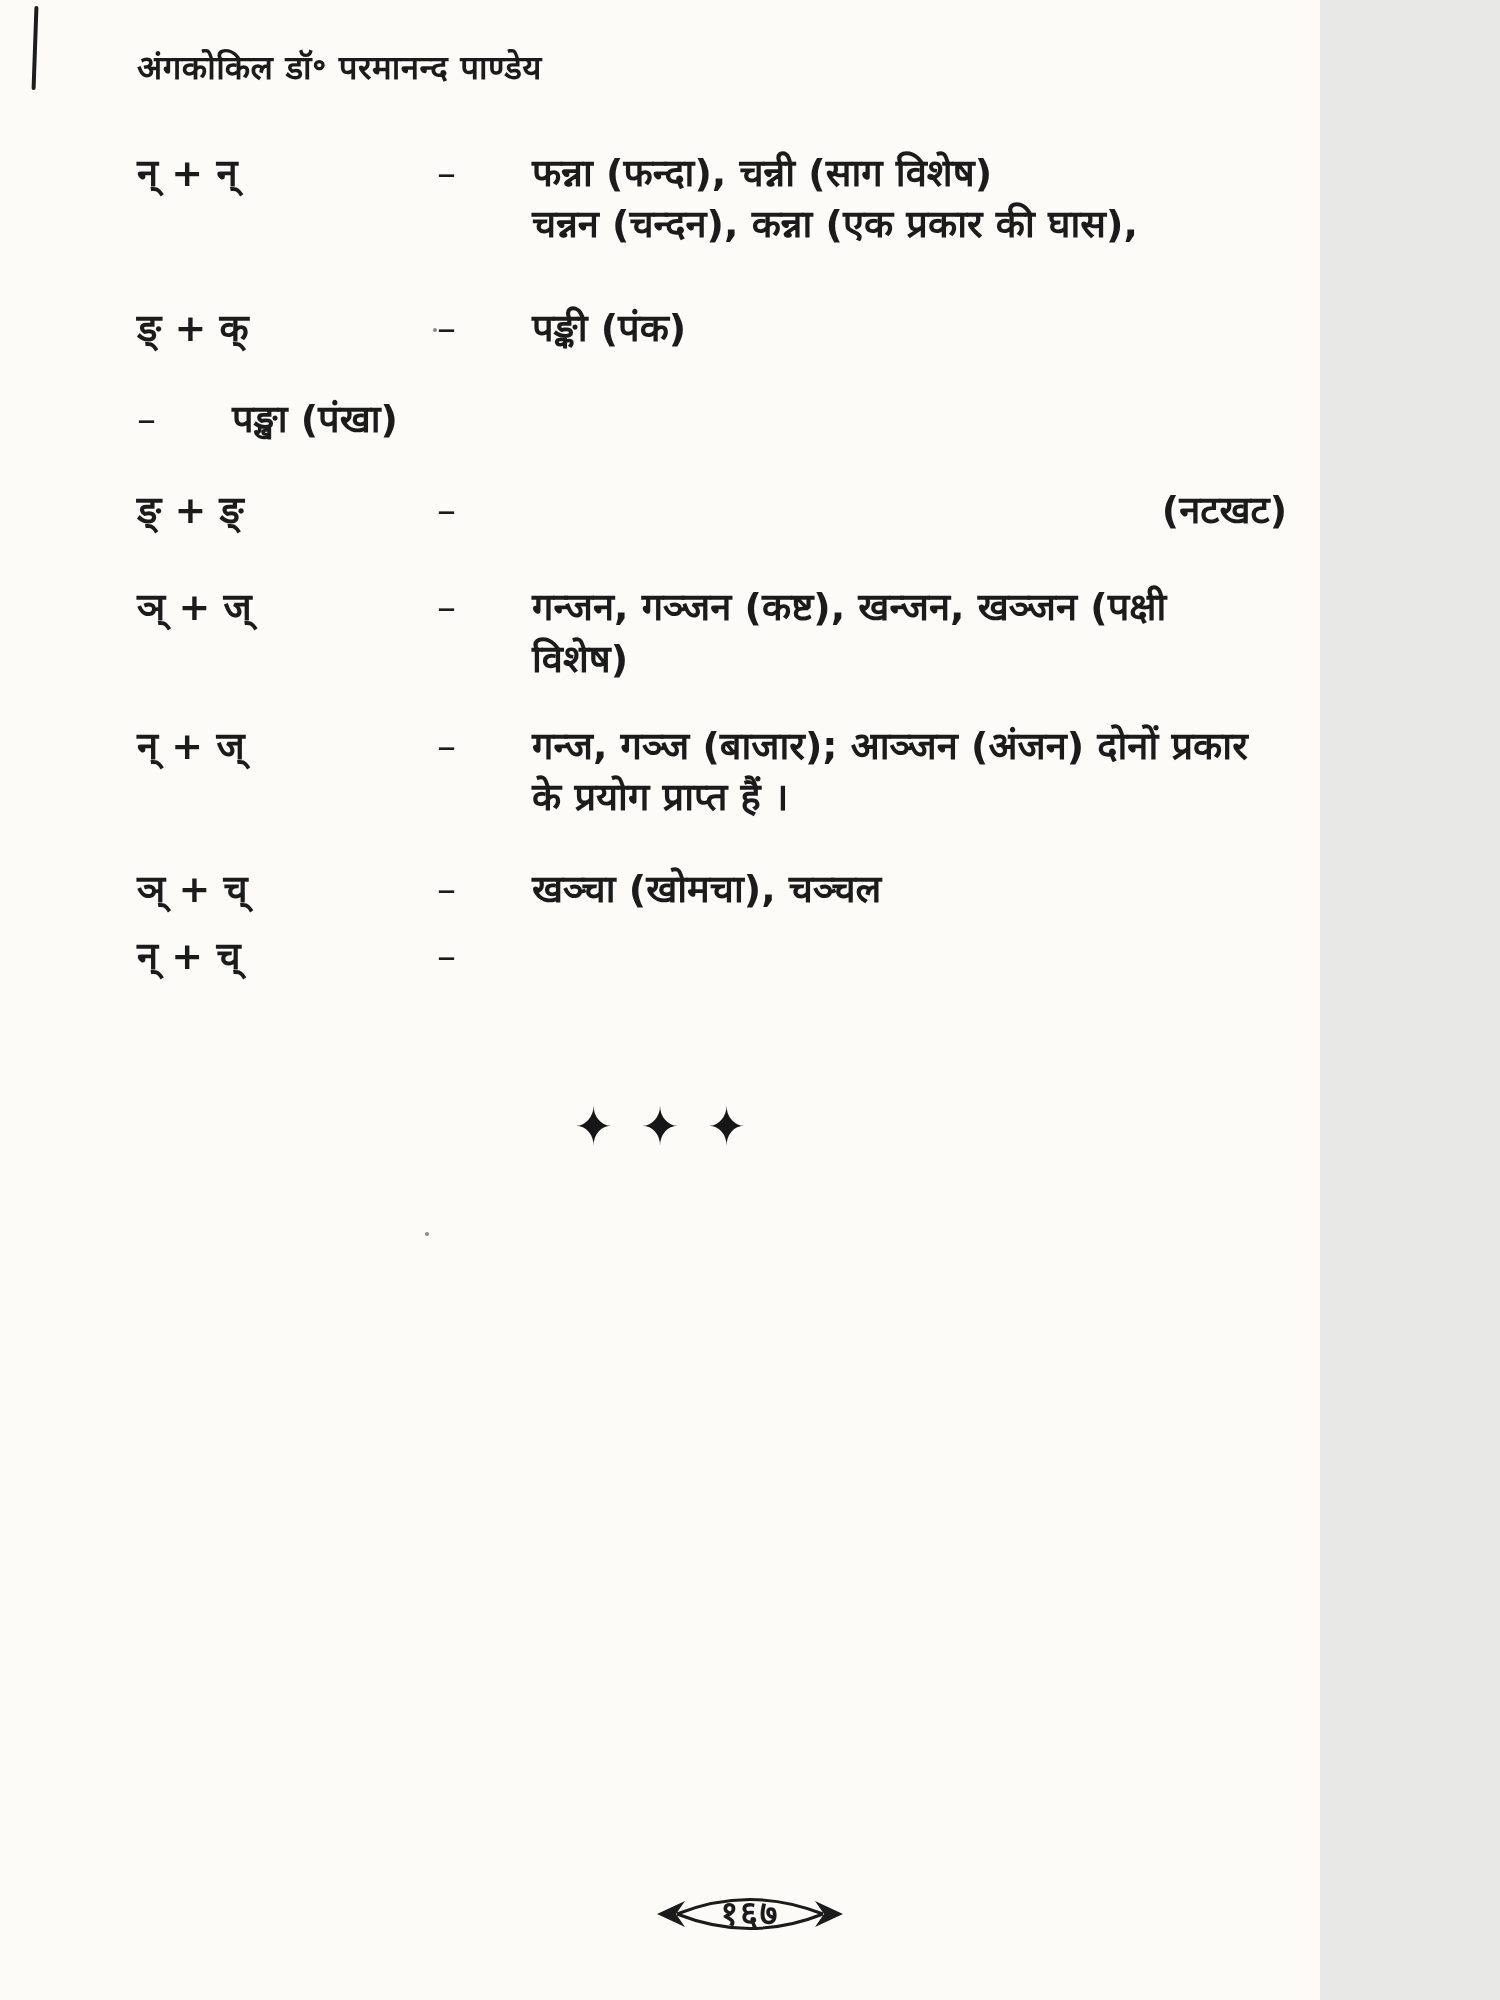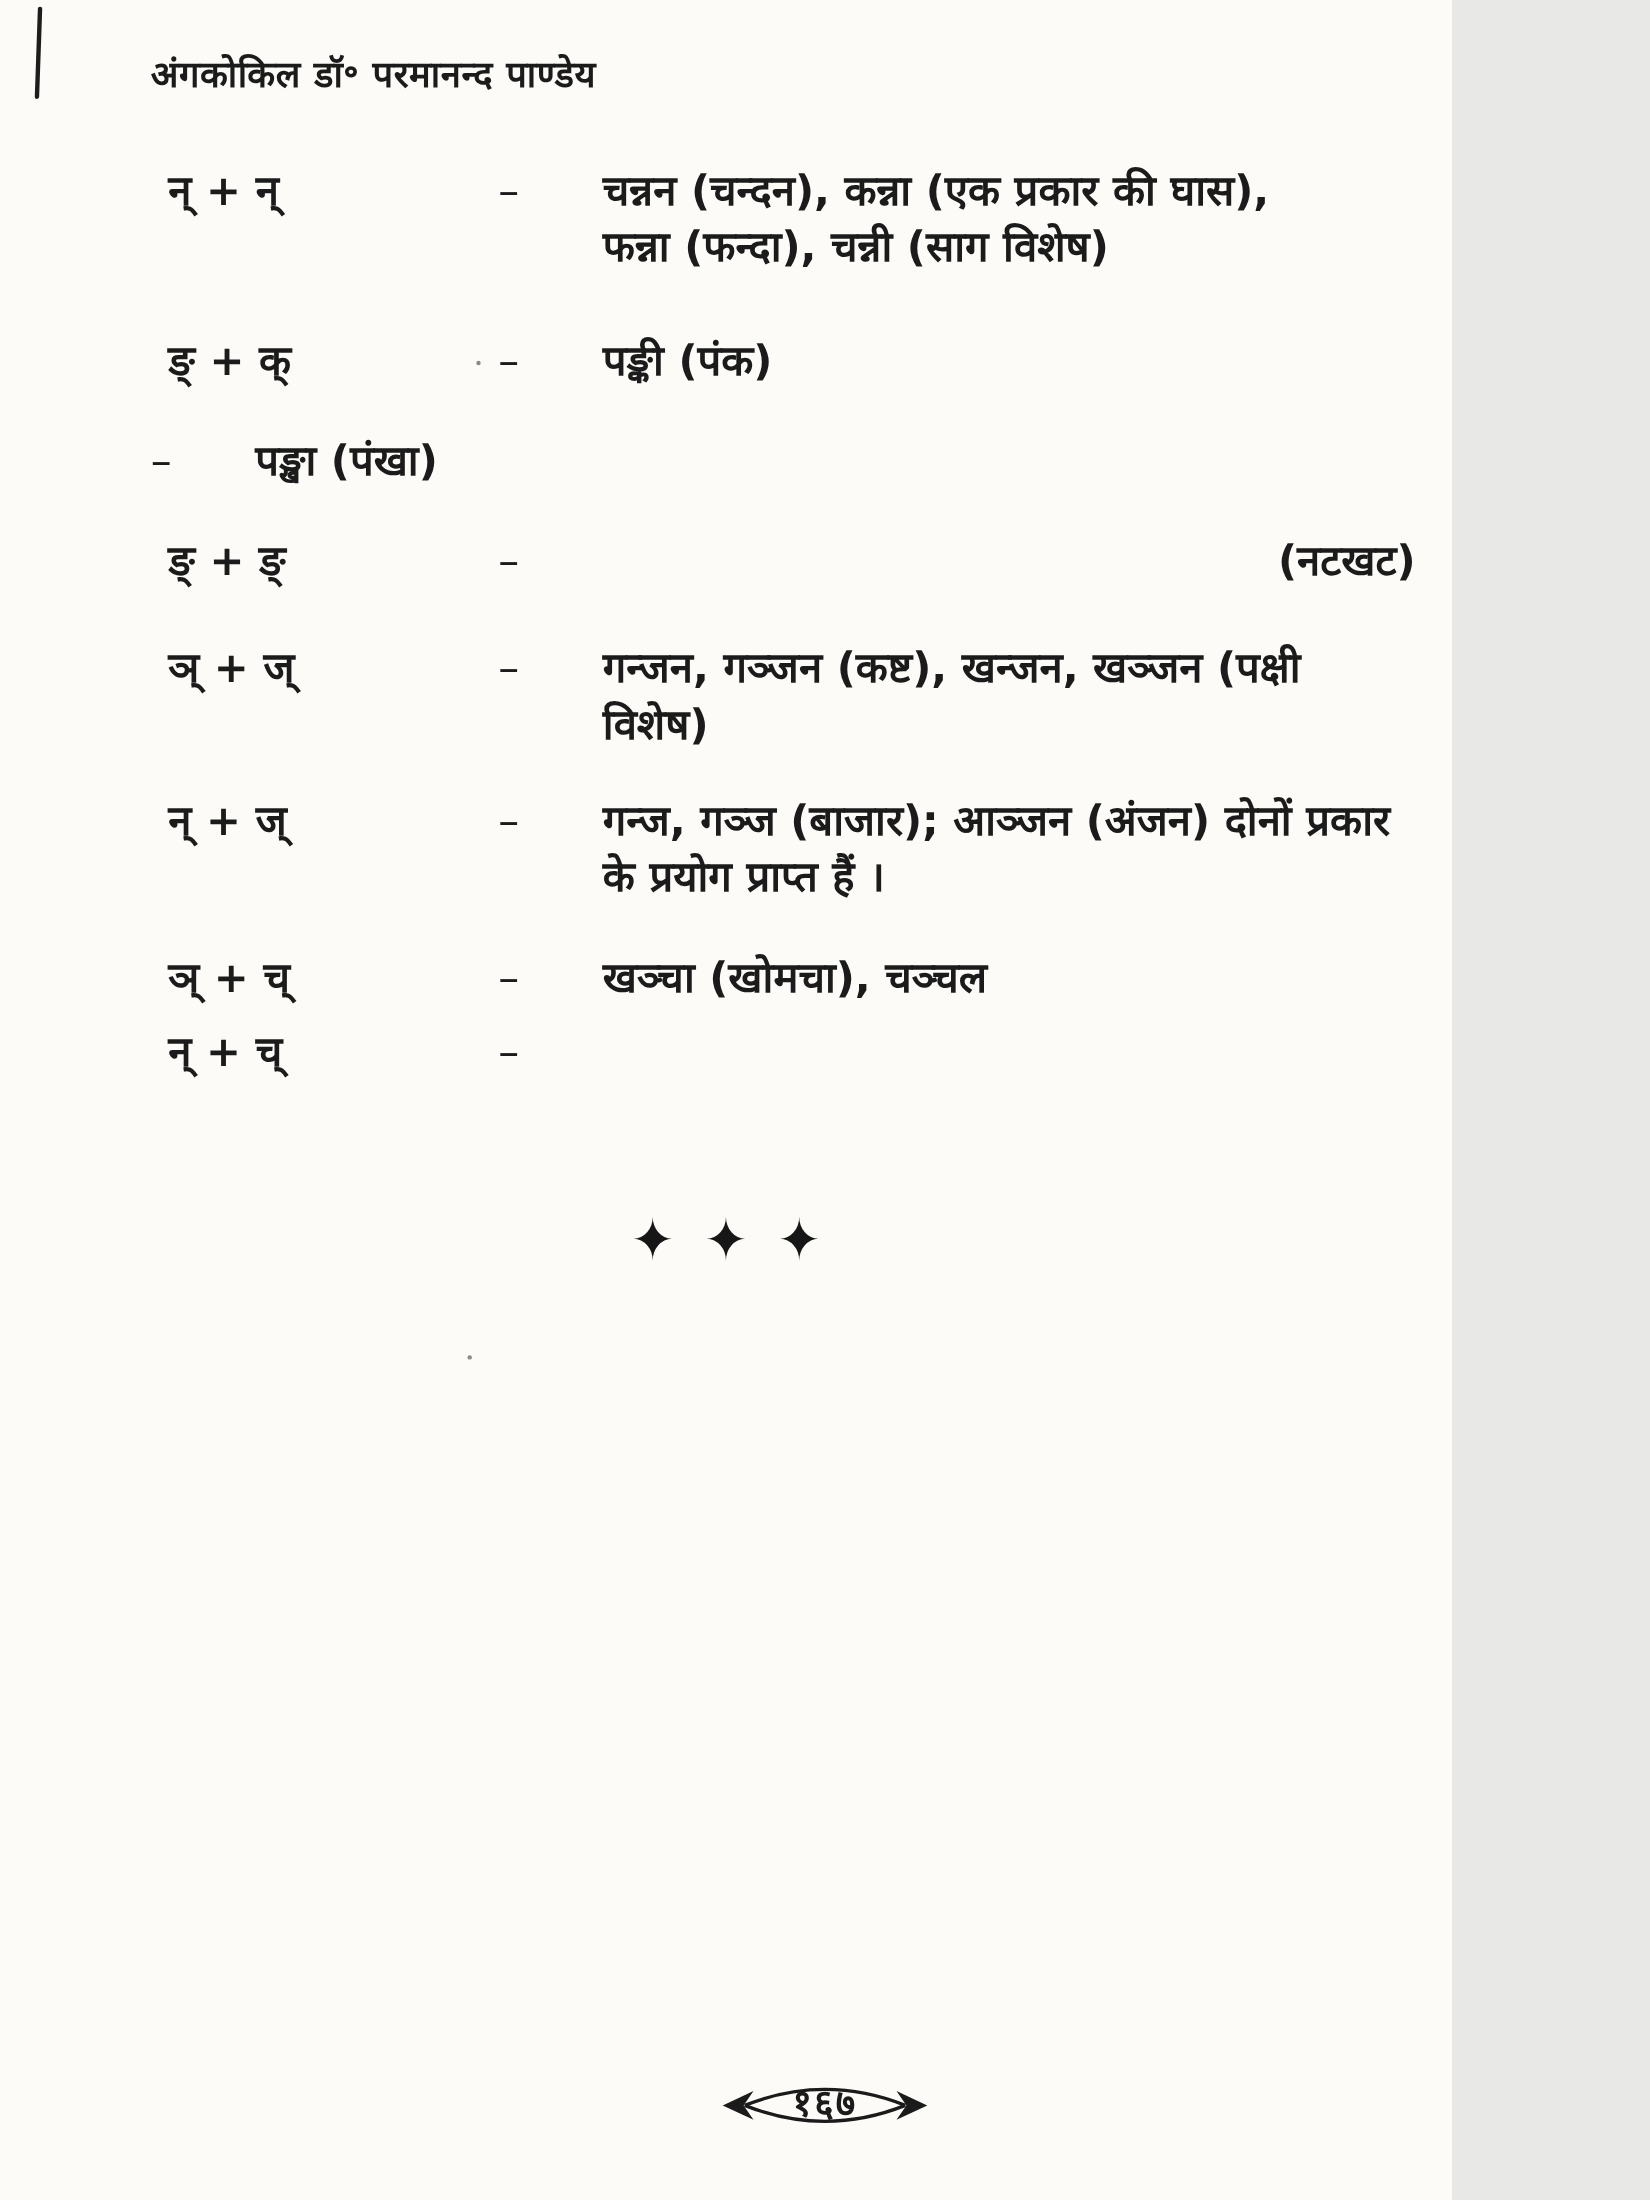--- a/index.html
+++ b/index.html
@@ -19,21 +19,21 @@
     position:absolute; left:137px; top:44px;
     font-size:33px; font-weight:700; letter-spacing:0.5px;
     white-space:nowrap;
   }
   .entries { position:absolute; left:137px; top:148px; width:1168px; }
   .entry-row {
     display:flex; align-items:flex-start;
     font-size:38px; font-weight:700; line-height:1.35;
     margin-bottom:40px;
   }
-  .combo { flex:0 0 300px; white-space:nowrap;margin-left:16px; }
+  .combo { flex:0 0 300px; white-space:nowrap; }
   .dash  { flex:0 0 95px; font-weight:400; }
   .def   { flex:1 1 auto; min-width:0; }
   .def-line { white-space:nowrap; }
   .def-line.align-right { text-align:right; padding-right:18px; }
   .entry-row:nth-child(1){ margin-bottom:52px; }
   .entry-row:nth-child(4){ margin-bottom:46px; }
   .entry-row:nth-child(5){ margin-bottom:36px; }
   .entry-row:nth-child(7){ margin-bottom:16px; }
   .divider {
     position:absolute; top:1100px; left:0; width:100%;
@@ -60,22 +60,22 @@
   <div class="speck" style="left:433px; top:328px; width:4px; height:4px;"></div>
   <div class="speck" style="left:425px; top:1232px; width:4px; height:4px;"></div>
 
   <div class="header">अंगकोकिल डॉ॰ परमानन्द पाण्डेय</div>
 
   <div class="entries">
     <div class="entry-row">
       <div class="combo">न् + न्</div>
       <div class="dash">–</div>
       <div class="def">
+          <div class="def-line">फन्ना (फन्दा), चन्नी (साग विशेष)</div>
           <div class="def-line">चन्नन (चन्दन), कन्ना (एक प्रकार की घास),</div>
-          <div class="def-line">फन्ना (फन्दा), चन्नी (साग विशेष)</div>
         </div>
     </div>
 
     <div class="entry-row">
       <div class="combo">ङ् + क्</div>
       <div class="dash">–</div>
       <div class="def">
           <div class="def-line">पङ्की (पंक)</div>
         </div>
     </div>

